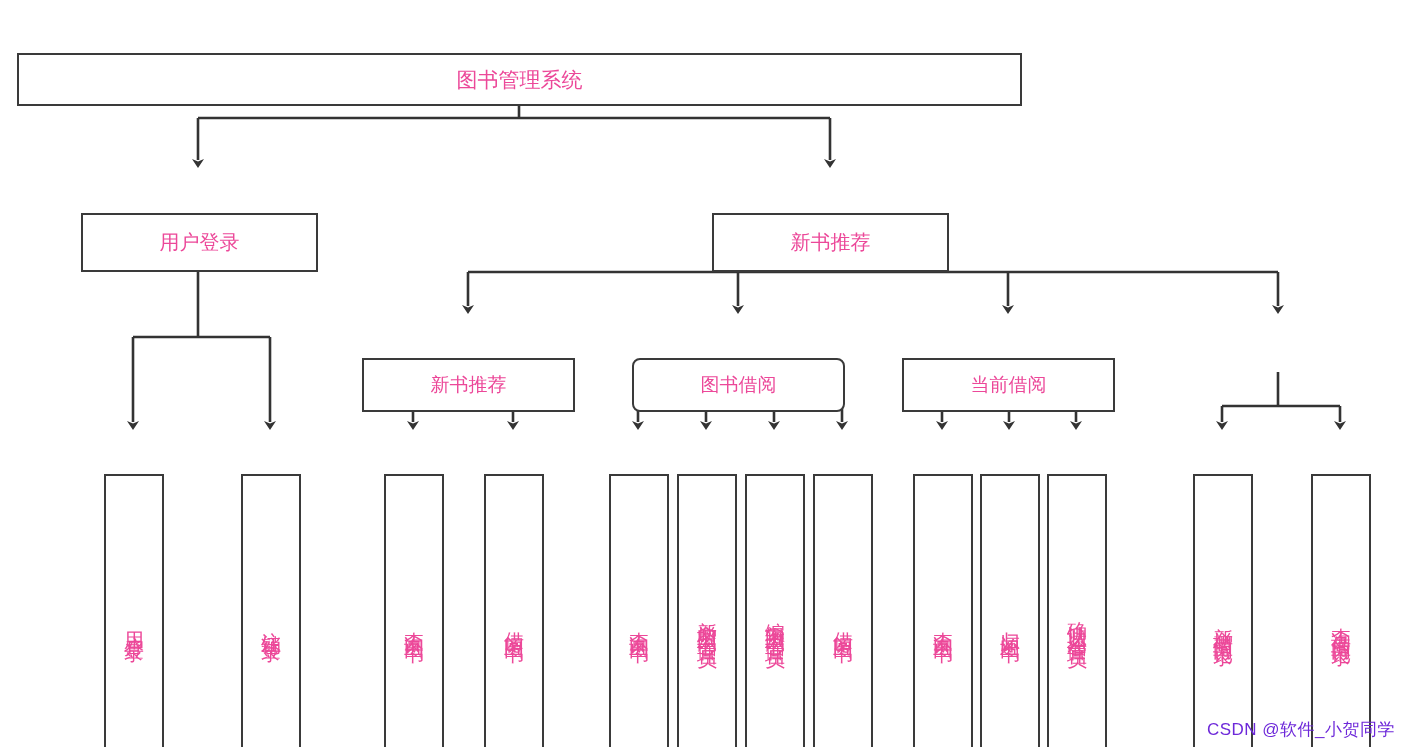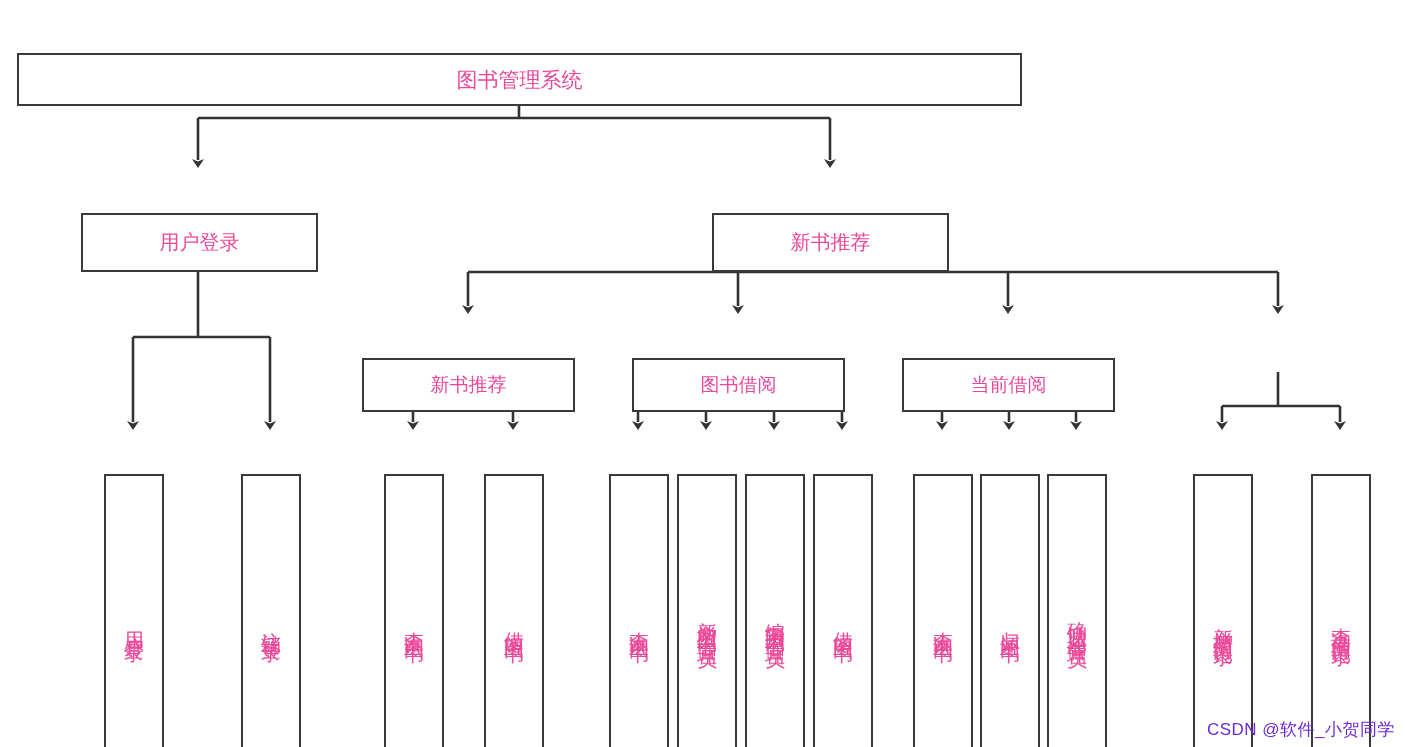--- a/index.html
+++ b/index.html
@@ -152,21 +152,21 @@
   <div class="node level2" style="left:81px; top:173px; width:237px; height:59px;">
     <span class="node-label">用户登录</span>
   </div>
   <div class="node level2" style="left:712px; top:173px; width:237px; height:59px;">
     <span class="node-label">新书推荐</span>
   </div>
 
   <div class="node level3" style="left:362px; top:318px; width:213px; height:54px;">
     <span class="node-label">新书推荐</span>
   </div>
-  <div class="node level3" style="left:632px; top:318px; width:213px; height:54px;">
+  <div class="node level3" style="left:632px; top:318px; width:213px; height:54px;border-radius:8px;">
     <span class="node-label">图书借阅</span>
   </div>
   <div class="node level3" style="left:902px; top:318px; width:213px; height:54px;text-align:right;">
     <span class="node-label">当前借阅</span>
   </div>
 
   <div class="node leaf" style="left:104px; top:434px; width:60px; height:299px;">
     <span class="node-label">用户登录</span>
   </div>
   <div class="node leaf" style="left:241px; top:434px; width:60px; height:299px;">

